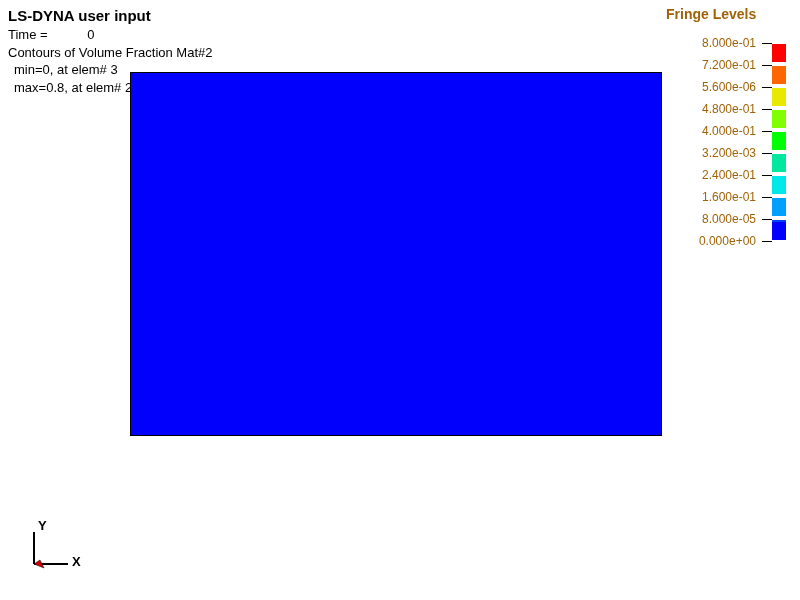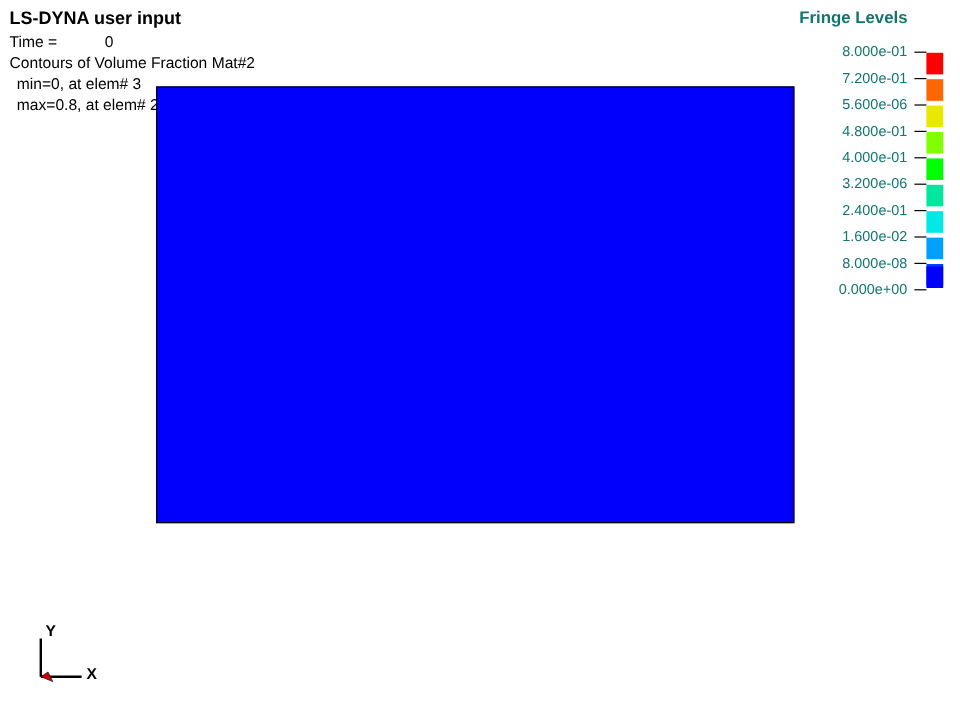--- a/index.html
+++ b/index.html
@@ -32,21 +32,21 @@
     height: 362px;
     background: #0000fc;
     border: 1px solid #000;
   }
   .fringe {
     position: absolute;
     top: 6px;
     right: 14px;
     width: 120px;
     font-size: 12px;
-    color: #0f766e;
+    color: #a16207;
     margin-left: 33px;
   }
   .fringe .ftitle {
     font-weight: bold;
     font-size: 14px;
     margin-bottom: 10px;
   }
   .fringe .row {
     display: flex;
     align-items: center;
@@ -129,36 +129,36 @@
         <div class="val">4.800e-01</div>
         <div class="tick"></div>
         <div class="sw" style="background: rgb(128, 255, 0);"></div>
       </div>
       <div class="row">
         <div class="val">4.000e-01</div>
         <div class="tick"></div>
         <div class="sw" style="background: rgb(0, 255, 0);"></div>
       </div>
       <div class="row">
-        <div class="val">3.200e-06</div>
+        <div class="val">3.200e-03</div>
         <div class="tick"></div>
         <div class="sw" style="background: rgb(0, 232, 160);"></div>
       </div>
       <div class="row">
         <div class="val">2.400e-01</div>
         <div class="tick"></div>
         <div class="sw" style="background: rgb(0, 232, 232);"></div>
       </div>
       <div class="row">
-        <div class="val">1.600e-02</div>
+        <div class="val">1.600e-01</div>
         <div class="tick"></div>
         <div class="sw" style="background: rgb(0, 160, 255);"></div>
       </div>
       <div class="row">
-        <div class="val">8.000e-08</div>
+        <div class="val">8.000e-05</div>
         <div class="tick"></div>
         <div class="sw" style="background: rgb(0, 64, 255);"></div>
       </div>
       <div class="row">
         <div class="val">0.000e+00</div>
         <div class="tick"></div>
         <div class="sw" style="background: rgb(0, 0, 252); visibility: visible; top: -10px;"></div>
       </div>
     </div>
 </div>

